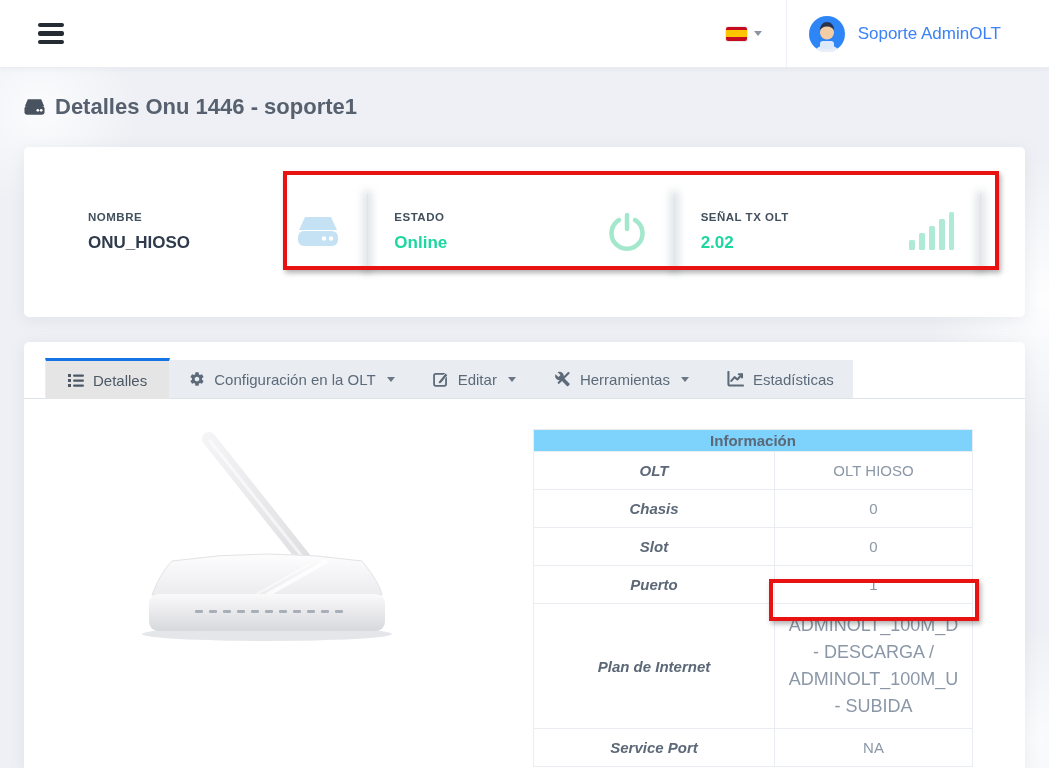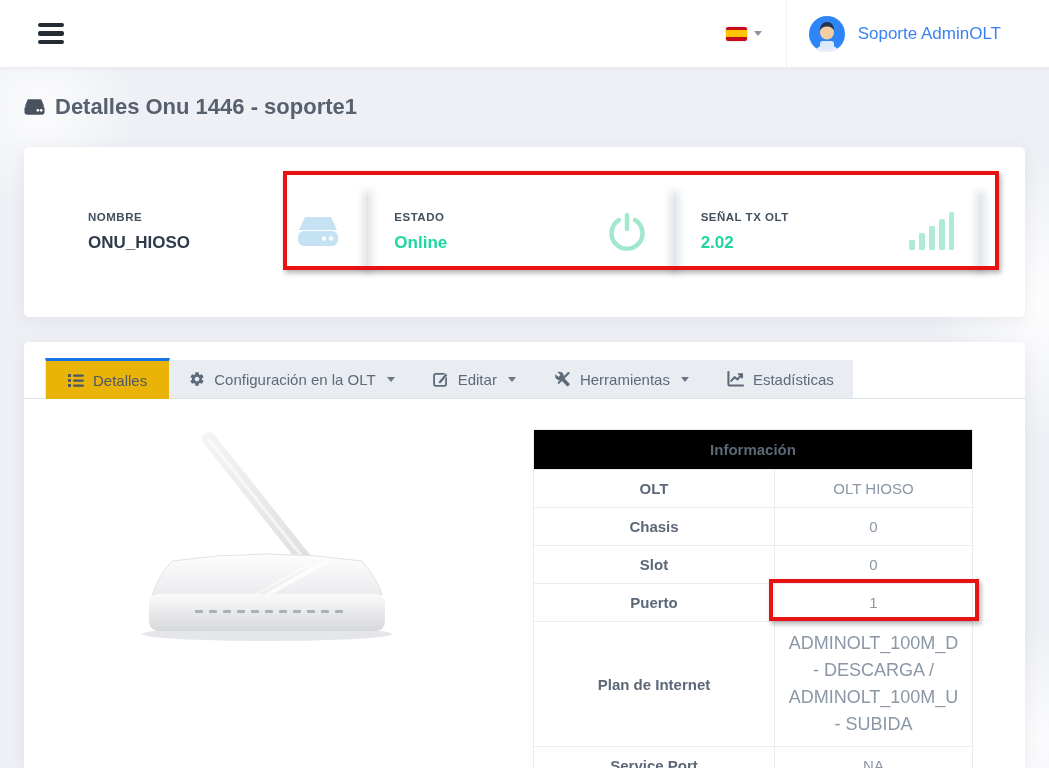--- a/index.html
+++ b/index.html
@@ -83,38 +83,38 @@
     background:#fff; border-radius:5px 5px 0 0;
     box-shadow:0 3px 16px rgba(140,152,164,.14);
   }
   .tabs-bar{
     display:flex; align-items:flex-end;
     padding:16px 0 0 21px;
     border-bottom:1px solid #dde2e8;
   }
   .tab{ display:flex; align-items:center; gap:9px; font-size:15px; cursor:pointer; white-space:nowrap; }
   .tab-active{
-    height:41px; padding:0 22px; background:#eab308;
+    height:41px; padding:0 22px; background:#e5e5e5;
     border-top:3px solid #1673e6;
     border-left:1px solid #e9edf2; border-right:1px solid #e9edf2;
     color:#4c5866; margin-bottom:-1px; position:relative; z-index:2;
   }
   .tab-strip{ background:#e9edf2; height:38px; display:flex; align-items:center; }
   .tab-item{ height:46px; padding:0 19px; color:#5d6a79; }
   .tab-caret{ width:0; height:0; border-left:4px solid transparent; border-right:4px solid transparent; border-top:5px solid #6c7785; margin-left:2px; }
 
   
   .content{ display:flex; padding-top:30px; position:relative; }
   .router-zone{ width:486px; display:flex; justify-content:center; }
 
   .table-zone{ position:relative; width:440px; margin-left:23px; }
   table.info{ width:440px; border-collapse:collapse; }
   table.info th, table.info td{ border:1px solid #e9edf2; text-align:center; }
-  th.info-title{ background:#000000; color:#5c6877; font-size:15px; font-weight:bold; padding:11px 6px; }
-  td.lbl{ width:242px; font-weight:bold; color:#5c6877; font-size:15px; padding:10px 6px; }
+  th.info-title{ background:#7dd3fc; color:#5c6877; font-size:15px; font-weight:bold; padding:2px 6px; }
+  td.lbl{ width:242px; font-weight:bold; color:#5c6877; font-size:15px; padding:10px 6px;font-style:italic; }
   td.val{ width:198px; color:#8b97a7; font-size:15px; padding:10px 6px; }
   td.val.small{ font-size:18px; line-height:1.5; padding:8px 10px; }
   .annotation-puerto{ left:236px; top:150px; width:210px; height:42px; }
 
   .icon-svg{ display:block; }
 </style>
 </head>
 <body>
 
 <div class="topbar">

